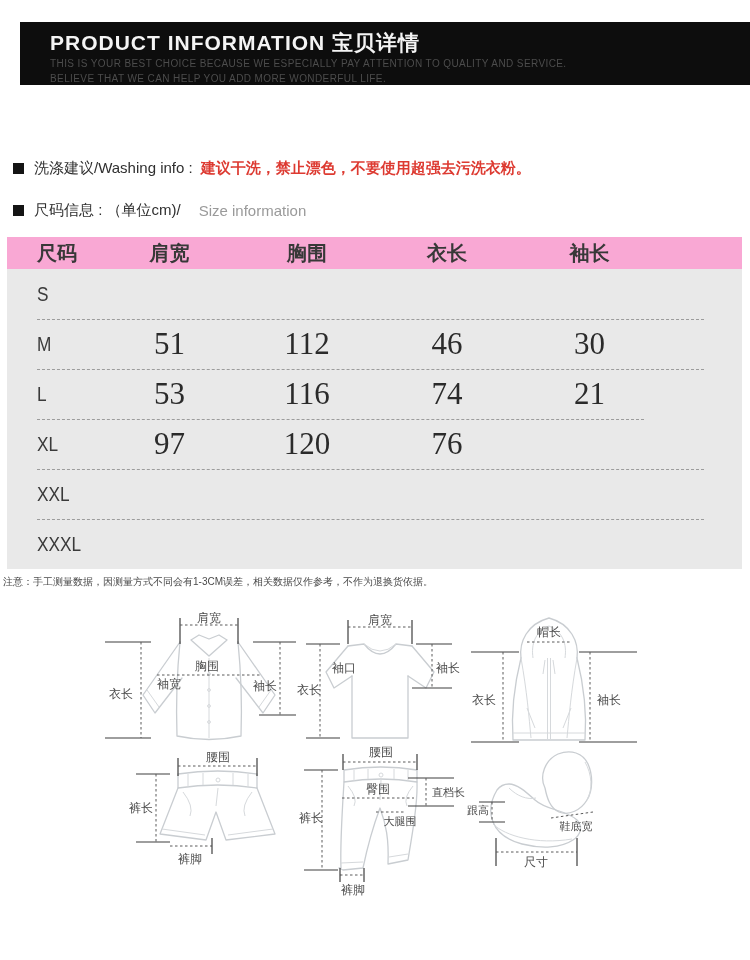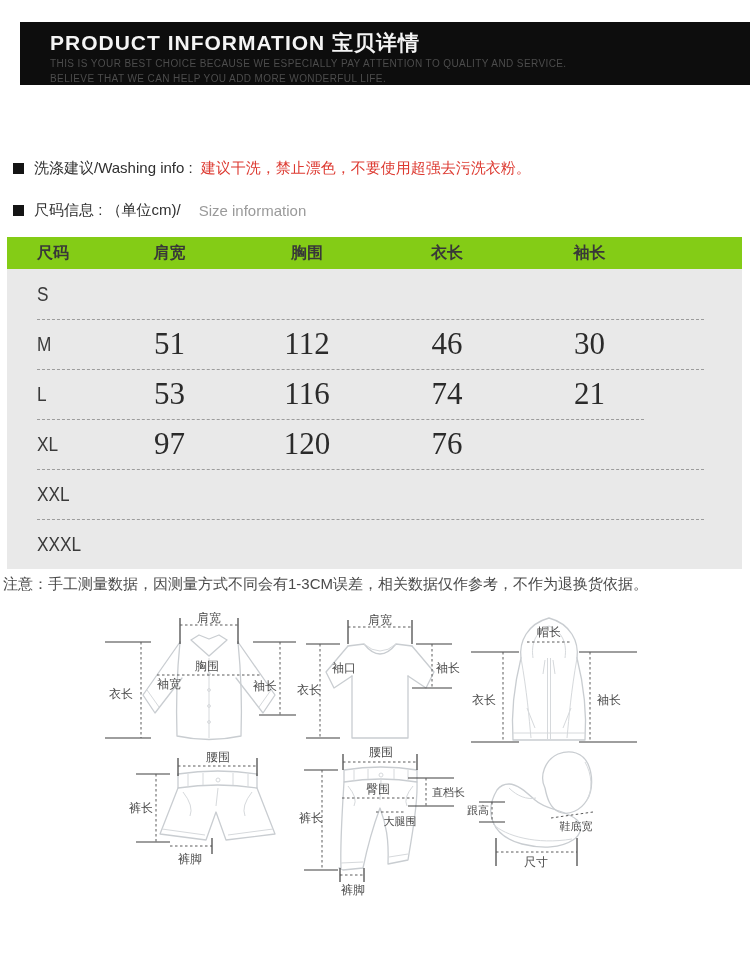--- a/index.html
+++ b/index.html
@@ -8,44 +8,44 @@
 
   
   .banner{position:absolute;top:22px;left:0;width:750px;height:63px;background:#0d0d0d;box-sizing:border-box;padding:9px 0 0 30px;margin-left:20px;}
   .banner-title{font-size:21px;font-weight:bold;color:#f4f4f4;letter-spacing:1px;line-height:24px;}
   .banner-sub{font-size:10px;color:#4c4c4c;letter-spacing:.4px;line-height:13px;margin-top:2px;}
 
   
   .info-line{position:absolute;left:13px;display:flex;align-items:center;font-size:15px;white-space:nowrap;}
   .bullet{width:11px;height:11px;background:#141414;margin-right:10px;flex:0 0 auto;}
   .lbl{color:#2f2f2f;}
-  .washing-val{color:#dd3a31;margin-left:8px;}
+  .washing-val{color:#dd3a31;margin-left:8px;font-weight:bold;}
   .size-en{color:#9a9a9a;margin-left:18px;}
   .line-washing{top:159px;}
   .line-size{top:201px;}
 
   
   .size-table{position:absolute;top:237px;left:7px;width:735px;}
-  .t-head{height:32px;background:#84cc16;display:flex;align-items:center;font-size:16px;font-weight:bold;color:#383838;}
+  .t-head{height:32px;background:#f9a8d4;display:flex;align-items:center;font-size:20px;font-weight:bold;color:#383838;}
   .t-body{background:#e9e9e9;}
   .t-row{height:50px;display:flex;align-items:center;}
   .c0{width:100px;box-sizing:border-box;padding-left:30px;text-align:left;}
   .c1{width:125px;text-align:center;}
   .c2{width:150px;text-align:center;}
   .c3{width:130px;text-align:center;}
   .c4{width:155px;text-align:center;}
   .size-cell{font-size:21px;color:#3a3a3a;}
   .size-cell span{display:inline-block;transform:scaleX(.82);transform-origin:0 50%;}
   .num{font-family:"Liberation Serif",serif;font-size:31px;color:#2b2b2b;}
   .row-sep{height:0;}
   .row-sep .dash{margin:0 38px 0 30px;border-top:1px dashed #9c9c9c;}
   .row-sep .dash.short{margin-right:98px;}
 
   
-  .note{position:absolute;top:575px;left:3px;font-size:15px;color:#4a4a4a;white-space:nowrap;}
+  .note{position:absolute;top:575px;left:3px;font-size:10px;color:#4a4a4a;white-space:nowrap;}
 
   
   .diagram{position:absolute;}
   .diagram .outline{fill:none;stroke:#c9cdd1;stroke-width:1.3;stroke-linejoin:round;stroke-linecap:round;}
   .diagram .thin{fill:none;stroke:#d6d9dc;stroke-width:1;}
   .diagram .meas{fill:none;stroke:#5a5a5a;stroke-width:1;stroke-dasharray:2.5 2.5;}
   .diagram .tick{fill:none;stroke:#3f3f3f;stroke-width:1.2;}
   .diagram text{fill:#4c4c4c;font-size:12px;font-family:"Liberation Sans",sans-serif;}
   .diagram text.sm{font-size:11px;}
 </style>

